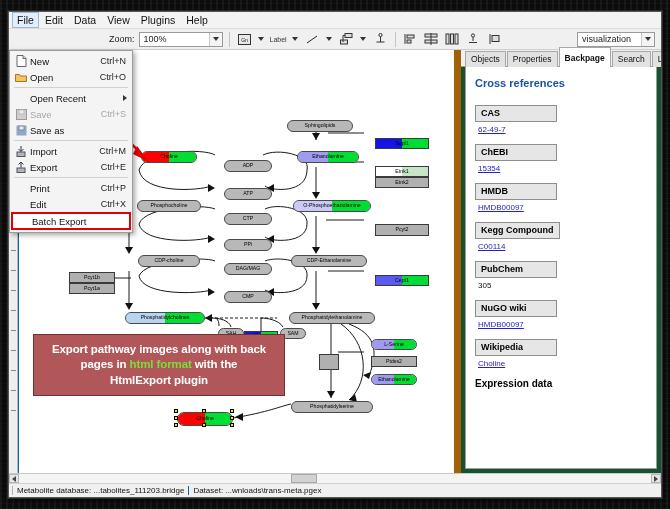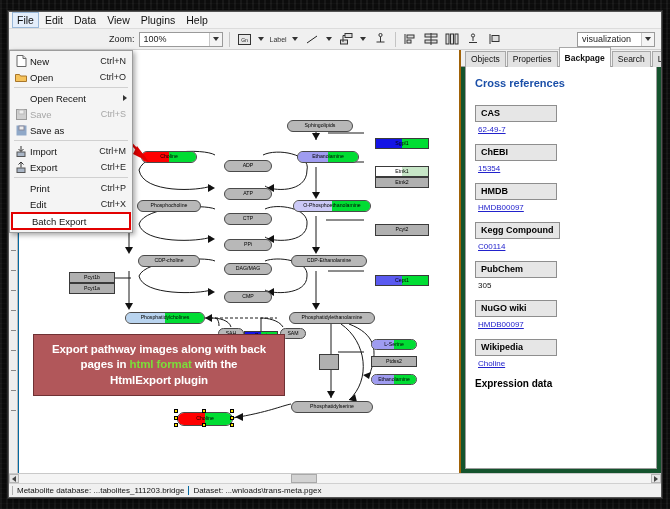--- a/index.html
+++ b/index.html
@@ -78,21 +78,21 @@
   }
   .tbtn svg { display:block; }
   .splitarr { width:9px;height:17px; display:flex;align-items:center;justify-content:center; }
   .splitarr::after{content:"";border-left:3px solid transparent;border-right:3px solid transparent;border-top:4px solid #333;}
   .tlabel { font-size:7px; color:#333; }
 
   
   .body { flex:1; display:flex; min-height:0; background:#f0f0f0; position:relative; }
 
   
-  .canvas-wrap { width:452px; flex:0 0 452px; position:relative; background:#0369a1; border-right:2px solid #a16207; overflow:hidden; }
+  .canvas-wrap { width:452px; flex:0 0 452px; position:relative; background:#0369a1; border-right:7px solid #a16207; overflow:hidden; }
   .ruler-v { position:absolute; left:0; top:0; bottom:0; width:9px; background:#eee; border-right:1px solid #bbb; }
   .ruler-v .tick { position:absolute; left:2px; width:5px; height:1px; background:#888; }
   .canvas { position:absolute; left:10px; top:0; right:0; bottom:0; background:#fff; overflow:hidden; }
 
   
   .rpanel { flex:1; display:flex; flex-direction:column; background:#14532d; min-width:0; }
   .tabstrip {
     height:17px; flex:0 0 17px; display:flex; align-items:flex-end; gap:1px;
     padding-left:4px; background:#f0f0f0; border-bottom:1px solid #9c9c9c;
   }

